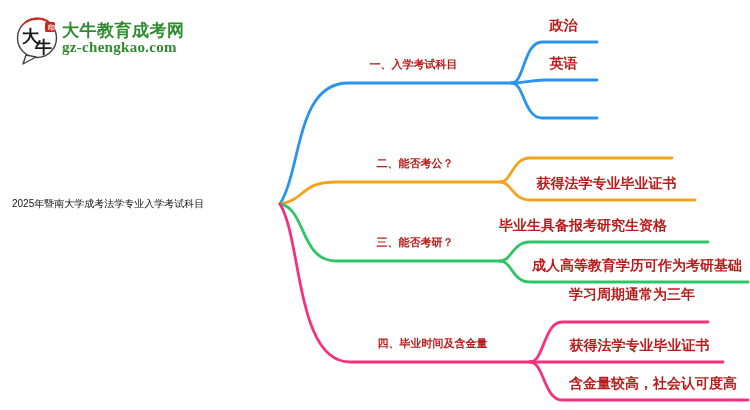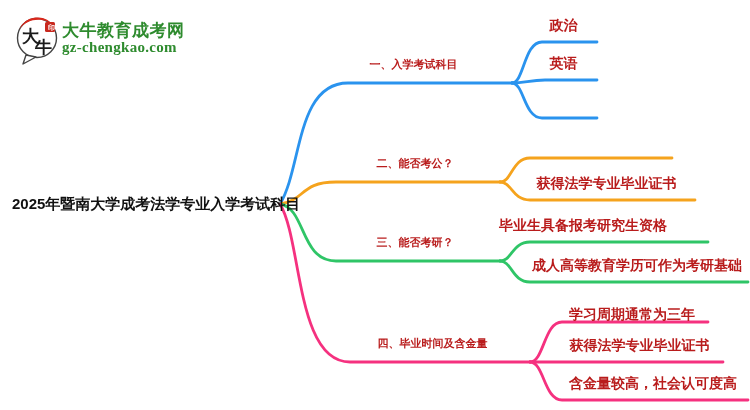--- a/index.html
+++ b/index.html
@@ -9,42 +9,42 @@
   }
   .wires{position:absolute;left:0;top:0;}
   .wires path{fill:none;stroke-width:2.8;stroke-linecap:round;stroke-linejoin:round;}
   .s1{stroke:var(--c1);} .s2{stroke:var(--c2);} .s3{stroke:var(--c3);} .s4{stroke:var(--c4);}
   .label{
     position:absolute;text-align:center;font-weight:bold;color:#b91c1c;
     white-space:nowrap;line-height:20px;font-size:14px;cursor:default;
   }
   .parent{font-size:11px;}
   .root-label{
-    position:absolute;left:12px;top:194px;font-size:15px;line-height:20px;
-    font-weight:bold;color:#111;white-space:nowrap;
+    position:absolute;left:12px;top:194px;font-size:10px;line-height:20px;
+    font-weight:normal;color:#111;white-space:nowrap;
   }
   
   .logo{position:absolute;left:14px;top:14px;display:flex;align-items:flex-start;}
   .logo-icon{width:48px;height:52px;position:relative;flex:0 0 auto;}
   .logo-text{padding-top:8px;font-family:Liberation Serif, serif;}
   .logo-title{color:var(--logo-green);font-weight:bold;font-size:17px;line-height:18px;letter-spacing:0.5px;}
   .logo-sub{color:var(--logo-green);font-weight:bold;font-size:15px;line-height:15px;letter-spacing:0.3px;}
   
   .b1p {left:315px;top:54px;width:197px;}
   .b1c0{left:530px;top:15px;width:67px;}
   .b1c1{left:530px;top:53px;width:67px;}
   .b1c2{left:530px;top:91px;width:67px;}
   .b2p {left:330px;top:153px;width:170px;}
   .b2c0{left:518px;top:131px;width:154px;}
   .b2c1{left:518px;top:173px;width:177px;}
   .b3p {left:330px;top:232px;width:170px;}
   .b3c0{left:488px;top:215px;width:190px;}
   .b3c1{left:522px;top:255px;width:230px;}
   .b4p {left:335px;top:333px;width:195px;}
-  .b4c0{left:556px;top:304px;width:152px;}
+  .b4c0{left:556px;top:284px;width:152px;}
   .b4c1{left:556px;top:335px;width:167px;}
   .b4c2{left:558px;top:373px;width:190px;}
 </style>
 </head>
 <body>
 
 <div id="canvas">
 
   <div class="logo">
     <div class="logo-icon">

